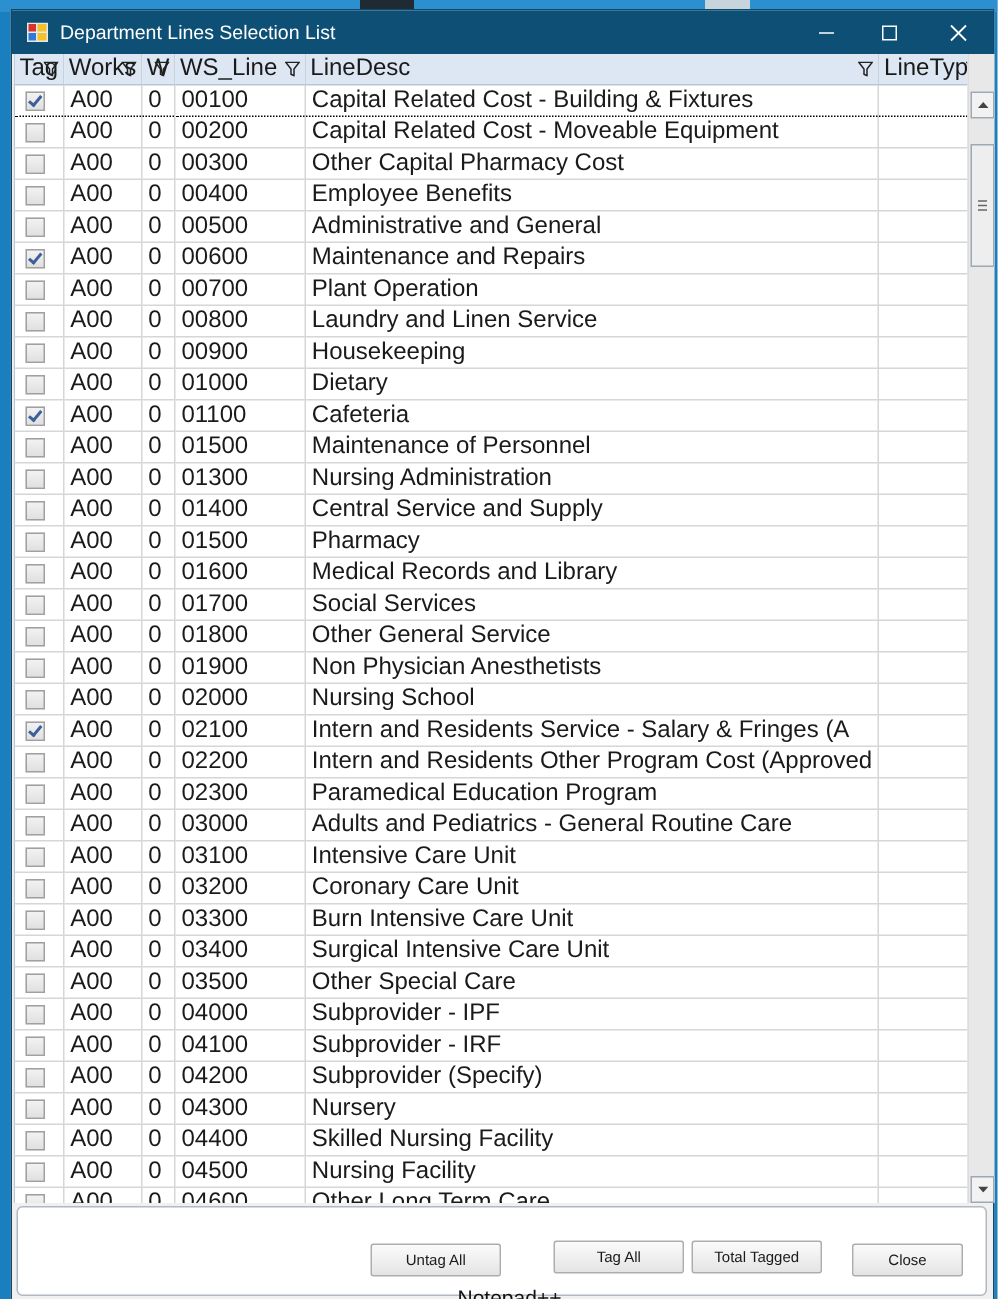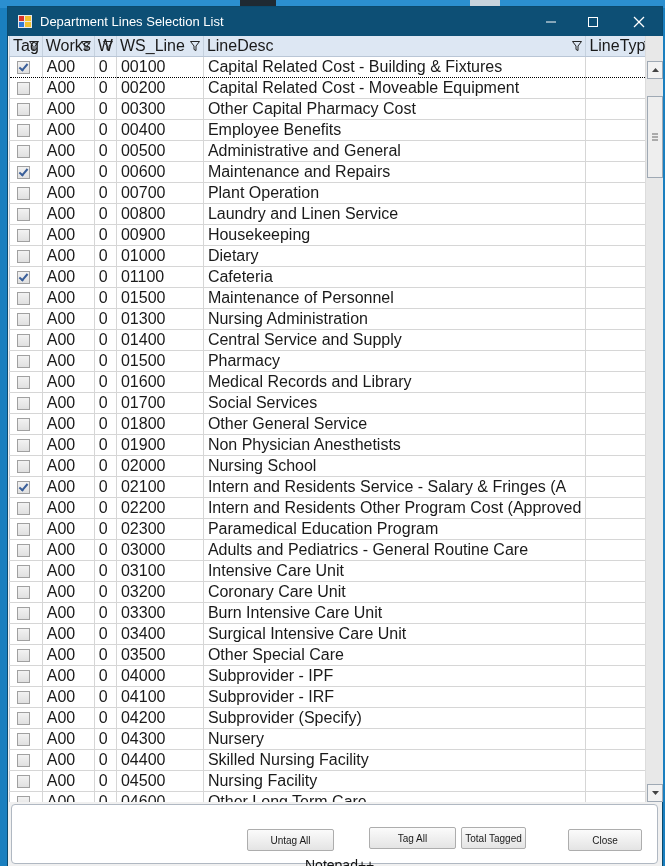--- a/index.html
+++ b/index.html
@@ -557,18 +557,18 @@
     <div class="sbtn" style="top:748px">
       <svg width="7" height="4">
           <path d="M0 0 L3.5 4 L7 0 Z" fill="#444"></path>
         </svg>
     </div>
   </div>
 
   <div class="panel">
     <button class="btn" style="left:235px;top:24px;width:87px">Untag All</button>
     <button class="btn" style="left:357px;top:22px;width:87px">Tag All</button>
-    <button class="btn" style="left:449px;top:22px;width:65px">Total Tagged</button>
+    <button class="btn" style="left:449px;top:22px;width:87px">Total Tagged</button>
     <button class="btn" style="left:556px;top:24px;width:74px">Close</button>
   </div>
 </div>
 
 <div class="notepad-label">Notepad++</div>
 
 </body></html>

